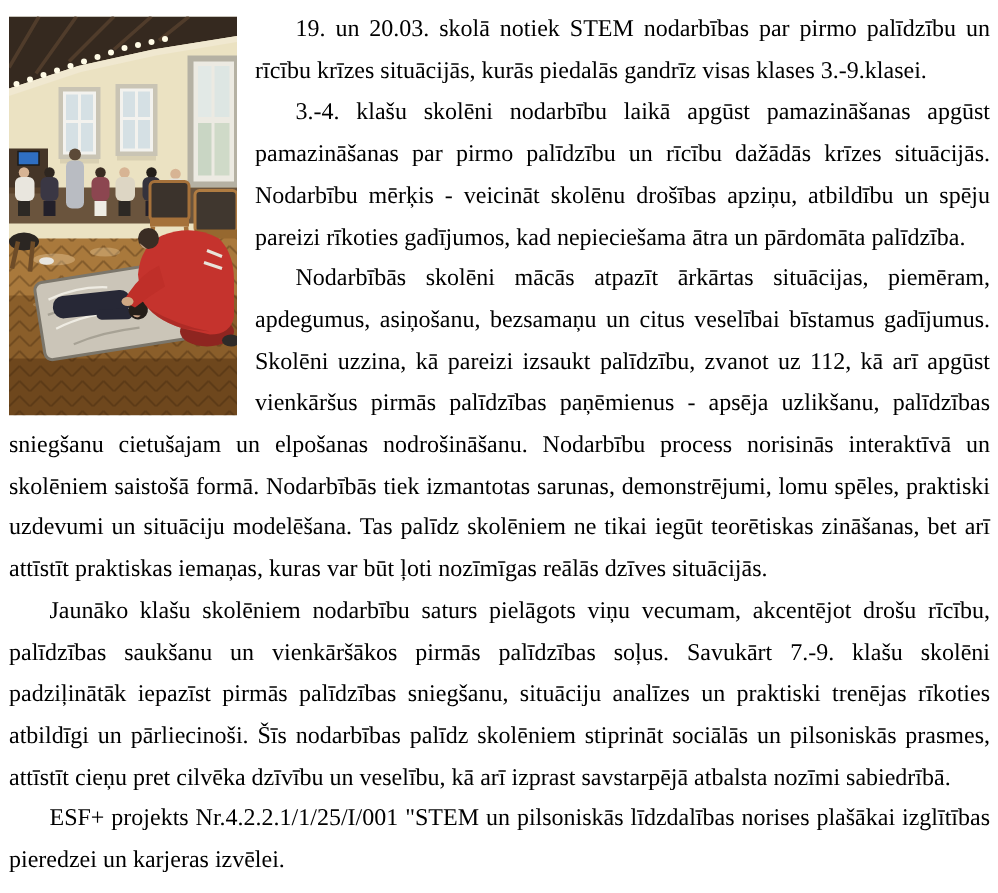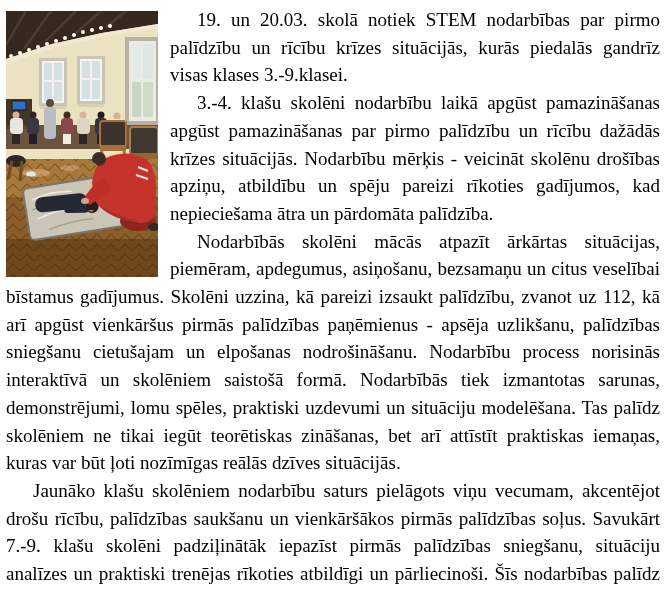--- a/index.html
+++ b/index.html
@@ -9,21 +9,21 @@
   body {
     width: 665px; height: 595px;
     overflow: hidden;
     font-family: "Liberation Serif", "DejaVu Serif", serif;
     color: #000000;
   }
   .page {
     box-sizing: border-box;
     width: 665px; height: 595px;
     padding: 6px 5px 0 6px;
-    font-size: 19px;
+    font-size: 16px;
     line-height: 27.7px;
     text-align: justify;
   }
   .photo-figure {
     float: left;
     width: 152px; height: 266px;
     margin: 5px 12px 2px 0;
     padding: 0;
   }
   .photo-figure svg { display: block; }
@@ -187,14 +187,15 @@
         <path d="M87,151 a6,6 0 0 0 5,4 z" fill="#c59f7e"></path>
         <ellipse cx="148" cy="216" rx="6" ry="4" fill="#2e2a28"></ellipse>
       </g>
     </svg>
   </figure>
 
   <p>19. un 20.03. skolā notiek STEM nodarbības par pirmo palīdzību un rīcību krīzes situācijās, kurās piedalās gandrīz visas klases 3.-9.klasei.</p>
   <p>3.-4. klašu skolēni nodarbību laikā apgūst pamazināšanas apgūst pamazināšanas par pirmo palīdzību un rīcību dažādās krīzes situācijās. Nodarbību mērķis - veicināt skolēnu drošības apziņu, atbildību un spēju pareizi rīkoties gadījumos, kad nepieciešama ātra un pārdomāta palīdzība.</p>
   <p>Nodarbībās skolēni mācās atpazīt ārkārtas situācijas, piemēram, apdegumus, asiņošanu, bezsamaņu un citus veselībai bīstamus gadījumus. Skolēni uzzina, kā pareizi izsaukt palīdzību, zvanot uz 112, kā arī apgūst vienkāršus pirmās palīdzības paņēmienus - apsēja uzlikšanu, palīdzības sniegšanu cietušajam un elpošanas nodrošināšanu. Nodarbību process norisinās interaktīvā un skolēniem saistošā formā. Nodarbībās tiek izmantotas sarunas, demonstrējumi, lomu spēles, praktiski uzdevumi un situāciju modelēšana. Tas palīdz skolēniem ne tikai iegūt teorētiskas zināšanas, bet arī attīstīt praktiskas iemaņas, kuras var būt ļoti nozīmīgas reālās dzīves situācijās.</p>
   <p>Jaunāko klašu skolēniem nodarbību saturs pielāgots viņu vecumam, akcentējot drošu rīcību, palīdzības saukšanu un vienkāršākos pirmās palīdzības soļus. Savukārt 7.-9. klašu skolēni padziļinātāk iepazīst pirmās palīdzības sniegšanu, situāciju analīzes un praktiski trenējas rīkoties atbildīgi un pārliecinoši. Šīs nodarbības palīdz skolēniem stiprināt sociālās un pilsoniskās prasmes, attīstīt cieņu pret cilvēka dzīvību un veselību, kā arī izprast savstarpējā atbalsta nozīmi sabiedrībā.</p>
+  <p>ESF+ projekts Nr.4.2.2.1/1/25/I/001 "STEM un pilsoniskās līdzdalības norises plašākai izglītības pieredzei un karjeras izvēlei.</p>
 
 </div>
 
 </body></html>

